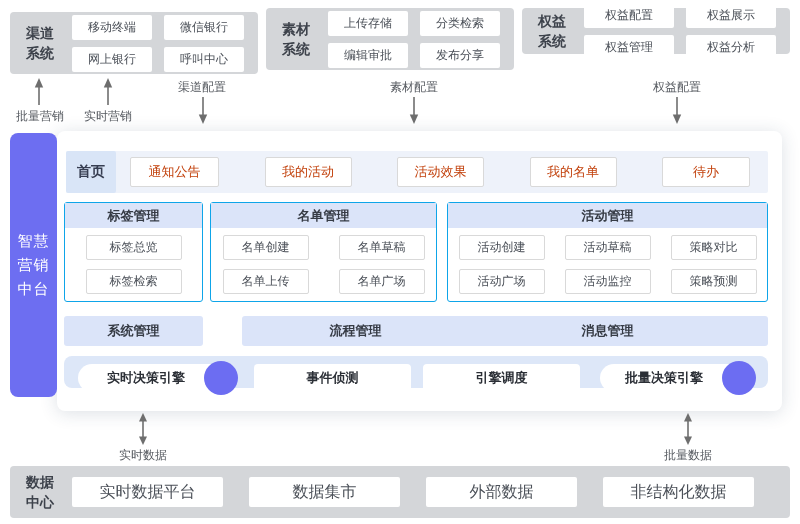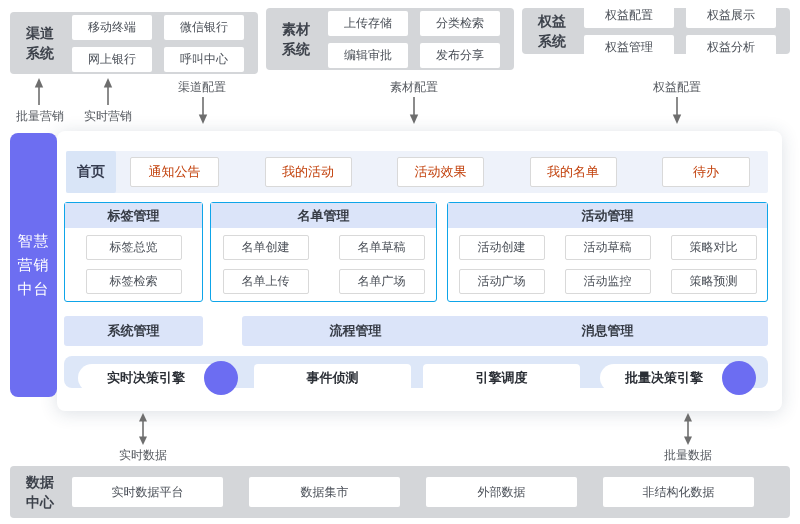--- a/index.html
+++ b/index.html
@@ -58,21 +58,21 @@
   .engine{position:absolute;top:8px;height:28px;background:#fff;display:flex;align-items:center;
           justify-content:center;font-size:13px;font-weight:600;color:#2b2f36;}
   .pill{border-radius:14px;}
   .rect{border-radius:4px;}
   .dot{position:absolute;width:34px;height:34px;border-radius:50%;background:#6c6df2;
        top:-3px;right:-2px;}
 
   .dc-box{left:10px;top:466px;width:780px;height:52px;}
   .dc-grid{flex:1;display:flex;gap:26px;padding-right:22px;}
   .dc-btn{flex:1;height:30px;background:#fff;border-radius:2px;display:flex;align-items:center;
-          justify-content:center;font-size:12px;color:#4b5058;}
+          justify-content:center;font-size:16px;color:#4b5058;}
 </style>
 </head>
 <body>
 
 <div class="stage">
 
   <div class="abs sys-box" style="left:10px;top:12px;width:248px;height:62px;">
     <div class="sys-label">渠道系统</div>
     <div class="sys-grid">
       <div class="chip">移动终端</div>

